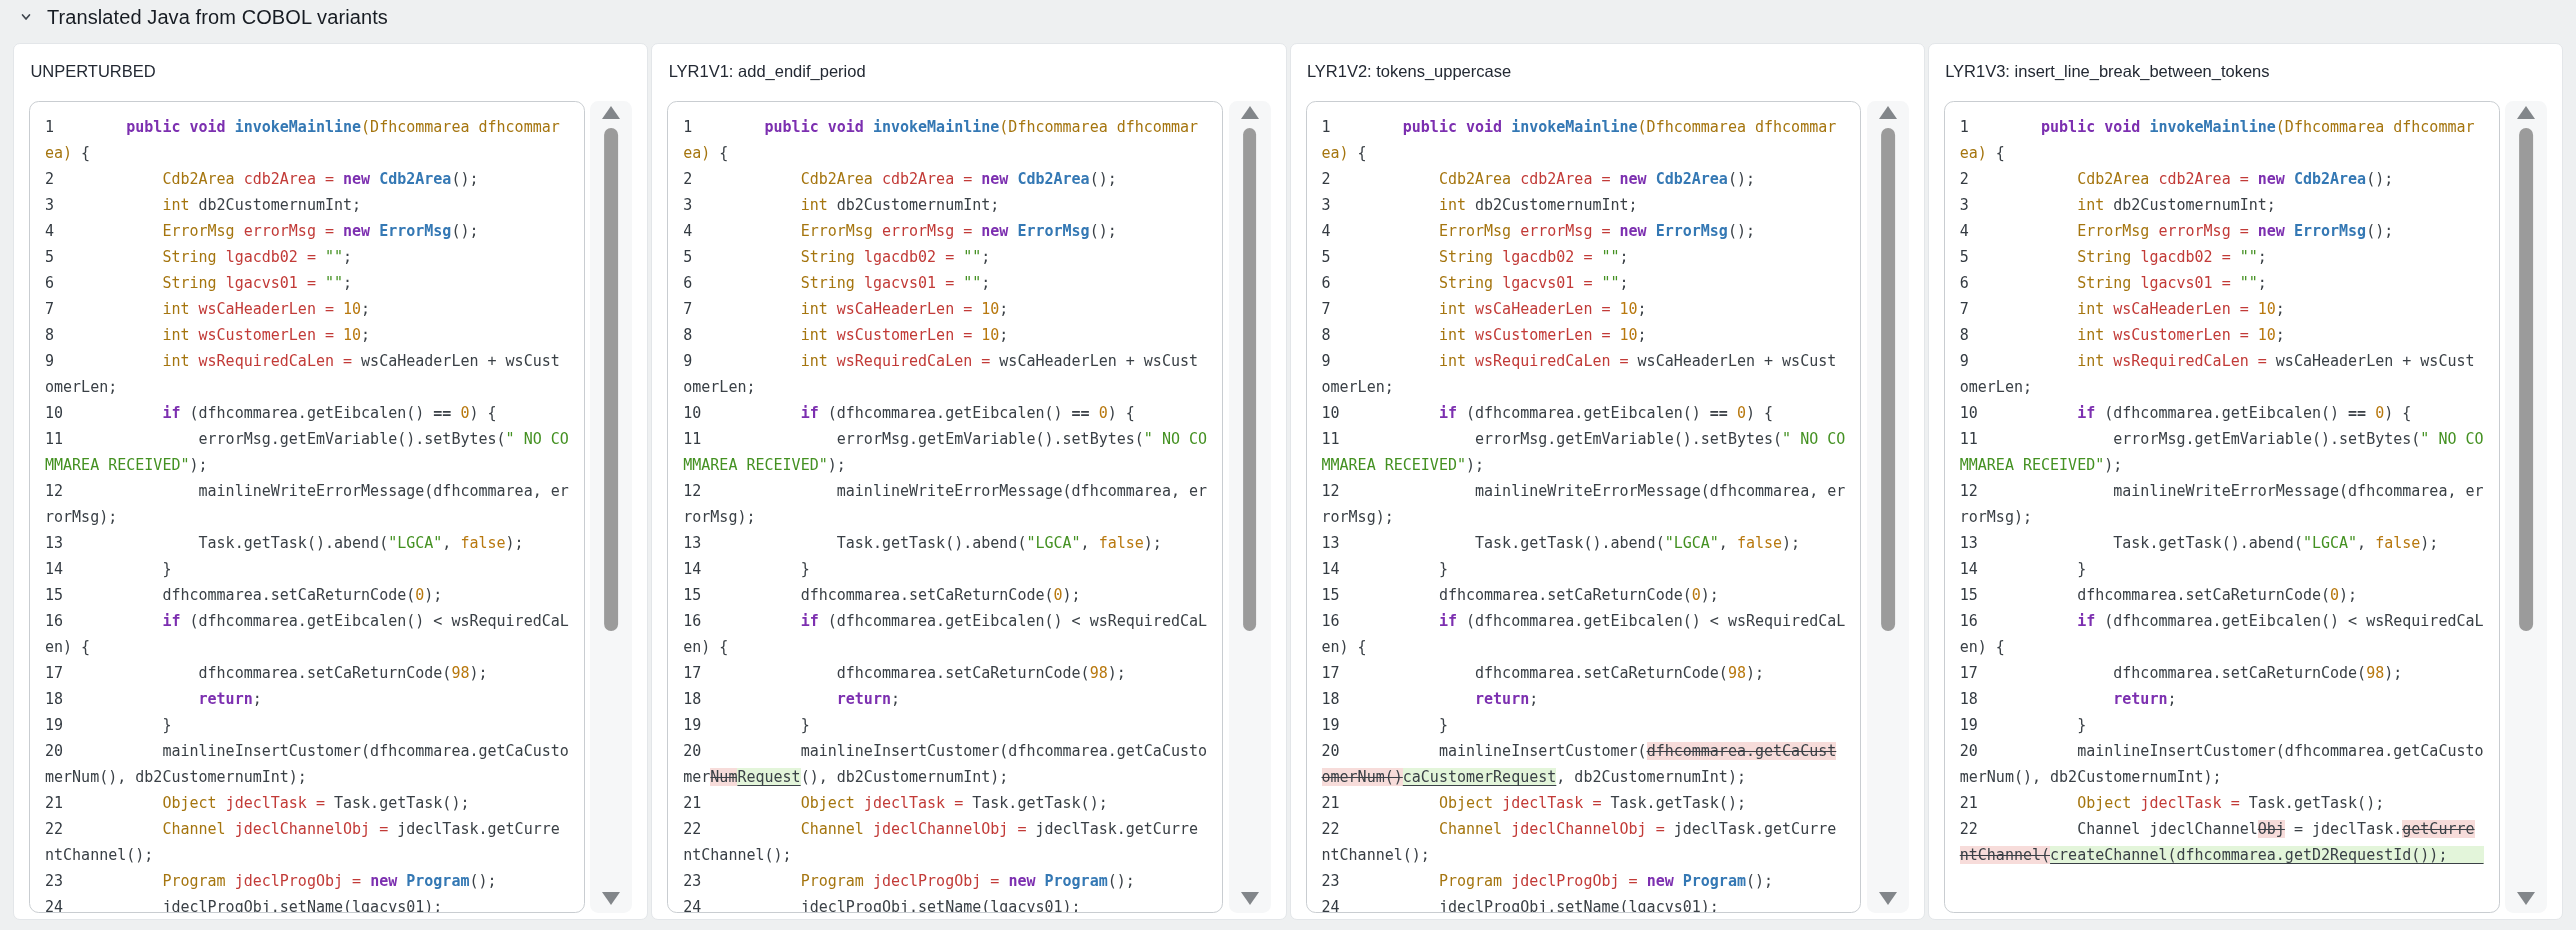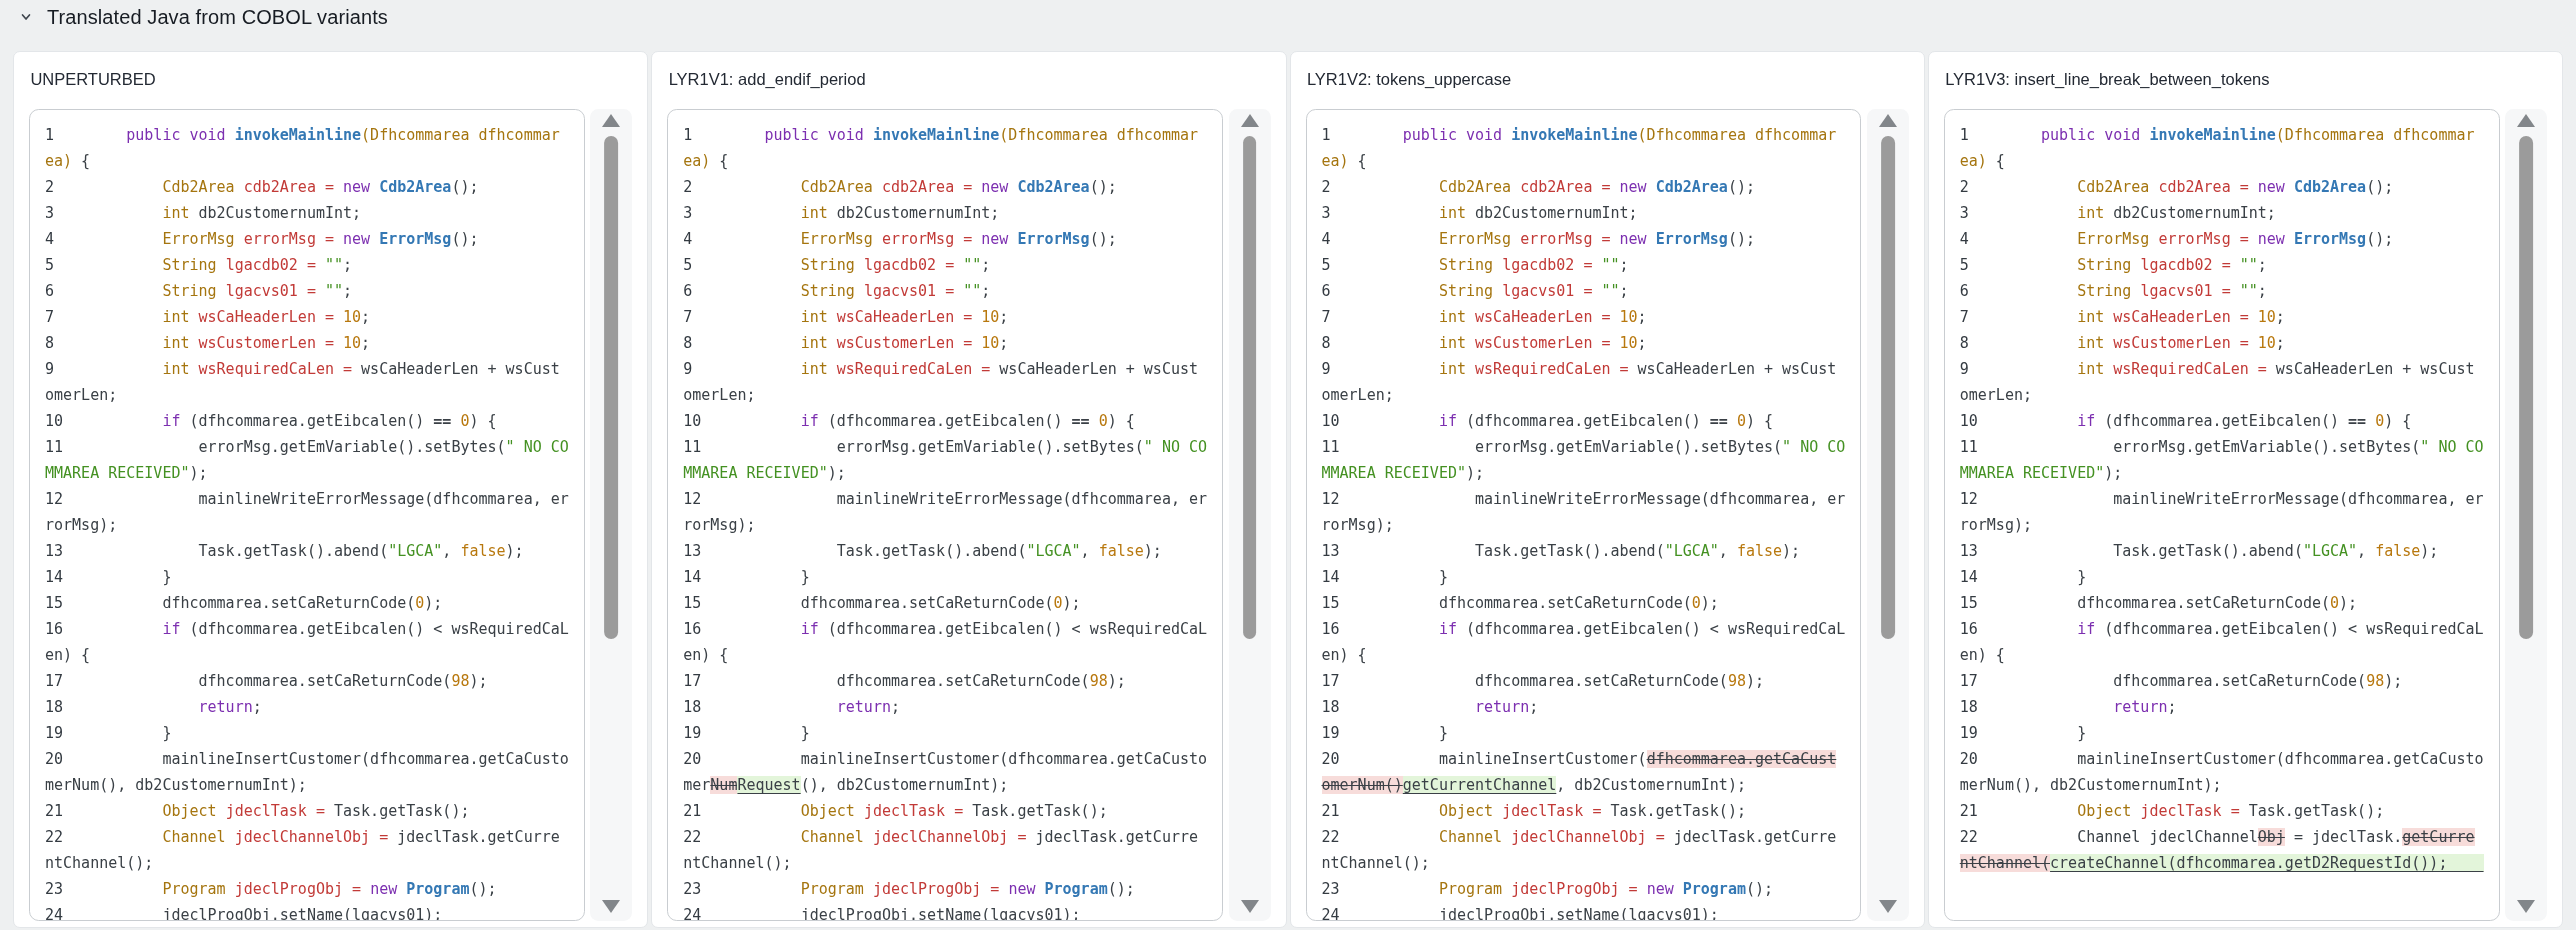--- a/index.html
+++ b/index.html
@@ -4,38 +4,38 @@
 <style>
   html,body{margin:0;padding:0;}
   body{
     width:2576px;height:931px;overflow:hidden;position:relative;
     background:var(--page_bg);
     font-family:"Liberation Sans",sans-serif;
   }
   .hdr{position:absolute;top:5.5px;left:16.5px;display:flex;align-items:center;gap:12.4px;}
   .hdr svg{display:block;}
   .htitle{font-size:20px;font-weight:400;color:var(--header_text);letter-spacing:0.1px;text-align:right;}
-  .row{position:absolute;left:13px;top:51px;width:2550px;display:flex;gap:3px;}
+  .row{position:absolute;left:13px;top:43px;width:2550px;display:flex;gap:3px;}
   .panel{
     flex:1;height:877px;box-sizing:border-box;overflow:hidden;
     background:var(--panel_bg);border:0.7px solid var(--panel_border);
     border-radius:6.9px;padding:13.8px 15px 6.9px 15px;
   }
   .ptitle{font-size:16.5px;font-weight:500;color:var(--title);line-height:20.7px;margin:2.8px 0 19.3px 1.4px;}
   .cwrap{display:flex;align-items:stretch;}
   .codebox{
     flex:none;box-sizing:content-box;width:58ch;height:786px;overflow:hidden;
     padding:12.4px 15px;border:1.4px solid var(--box_border);border-radius:9.7px;
     font-family:"DejaVu Sans Mono","Liberation Mono",monospace;
     font-size:15px;line-height:26px;color:var(--text);
   }
   .cl{white-space:pre-wrap;word-break:break-all;overflow-wrap:anywhere;}
   .ln{color:var(--line_number);}
   .sp{color:var(--text);}
-  .sk{color:var(--keyword);font-weight:normal;text-align:right;}
+  .sk{color:var(--keyword);font-weight:bold;text-align:right;}
   .sf{color:var(--function_name);font-weight:bold;}
   .st{color:var(--type_name);}
   .sv{color:var(--variable);}
   .sn{color:var(--number);}
   .ss{color:var(--string);}
   .sb{font-weight:bold;}
   .sd{background:var(--del_bg);text-decoration:line-through;text-decoration-thickness:1.4px;}
   .si{background:var(--ins_bg);text-decoration:underline;text-decoration-thickness:1.4px;text-underline-offset:3.4px;margin-top:34px;}
   .scol{position:relative;flex:1;min-width:23.4px;margin-left:5.5px;background:var(--scroll_track);border-radius:8.3px;}
   .sarrow{position:absolute;left:50%;transform:translateX(-50%);width:0;height:0;
@@ -146,21 +146,21 @@
           <div class="cl"><span class="ln">10   </span><span class="sp">        </span><span class="sk">if</span><span class="sp"> (dfhcommarea.getEibcalen() </span><span class="sb">==</span><span class="sp"> </span><span class="sn">0</span><span class="sp">) {</span></div>
           <div class="cl"><span class="ln">11   </span><span class="sp">            errorMsg.getEmVariable().setBytes(</span><span class="ss">" NO COMMAREA RECEIVED"</span><span class="sp">);</span></div>
           <div class="cl"><span class="ln">12   </span><span class="sp">            mainlineWriteErrorMessage(dfhcommarea, errorMsg);</span></div>
           <div class="cl"><span class="ln">13   </span><span class="sp">            Task.getTask().abend(</span><span class="ss">"LGCA"</span><span class="sp">, </span><span class="sn">false</span><span class="sp">);</span></div>
           <div class="cl"><span class="ln">14   </span><span class="sp">        }</span></div>
           <div class="cl"><span class="ln">15   </span><span class="sp">        dfhcommarea.setCaReturnCode(</span><span class="sn">0</span><span class="sp">);</span></div>
           <div class="cl"><span class="ln">16   </span><span class="sp">        </span><span class="sk">if</span><span class="sp"> (dfhcommarea.getEibcalen() &lt; wsRequiredCaLen) {</span></div>
           <div class="cl"><span class="ln">17   </span><span class="sp">            dfhcommarea.setCaReturnCode(</span><span class="sn">98</span><span class="sp">);</span></div>
           <div class="cl"><span class="ln">18   </span><span class="sp">            </span><span class="sk">return</span><span class="sp">;</span></div>
           <div class="cl"><span class="ln">19   </span><span class="sp">        }</span></div>
-          <div class="cl"><span class="ln">20   </span><span class="sp">        mainlineInsertCustomer(</span><span class="sd">dfhcommarea.getCaCustomerNum()</span><span class="si">getCurrentChannel</span><span class="sp">, db2CustomernumInt);</span></div>
+          <div class="cl"><span class="ln">20   </span><span class="sp">        mainlineInsertCustomer(</span><span class="sd">dfhcommarea.getCaCustomerNum()</span><span class="si">caCustomerRequest</span><span class="sp">, db2CustomernumInt);</span></div>
           <div class="cl"><span class="ln">21   </span><span class="sp">        </span><span class="st">Object</span><span class="sp"> </span><span class="sv">jdeclTask</span><span class="sp"> </span><span class="sv">=</span><span class="sp"> Task.getTask();</span></div>
           <div class="cl"><span class="ln">22   </span><span class="sp">        </span><span class="st">Channel</span><span class="sp"> </span><span class="sv">jdeclChannelObj</span><span class="sp"> </span><span class="sv">=</span><span class="sp"> jdeclTask.getCurrentChannel();</span></div>
           <div class="cl"><span class="ln">23   </span><span class="sp">        </span><span class="st">Program</span><span class="sp"> </span><span class="sv">jdeclProgObj</span><span class="sp"> </span><span class="sv">=</span><span class="sp"> </span><span class="sk">new</span><span class="sp"> </span><span class="sf">Program</span><span class="sp">();</span></div>
           <div class="cl"><span class="ln">24   </span><span class="sp">        jdeclProgObj.setName(lgacvs01);</span></div>
         </div>
       <div class="scol">
         <div class="sarrow up"></div>
         <div class="sthumb"></div>
         <div class="sarrow down"></div>
       </div>

